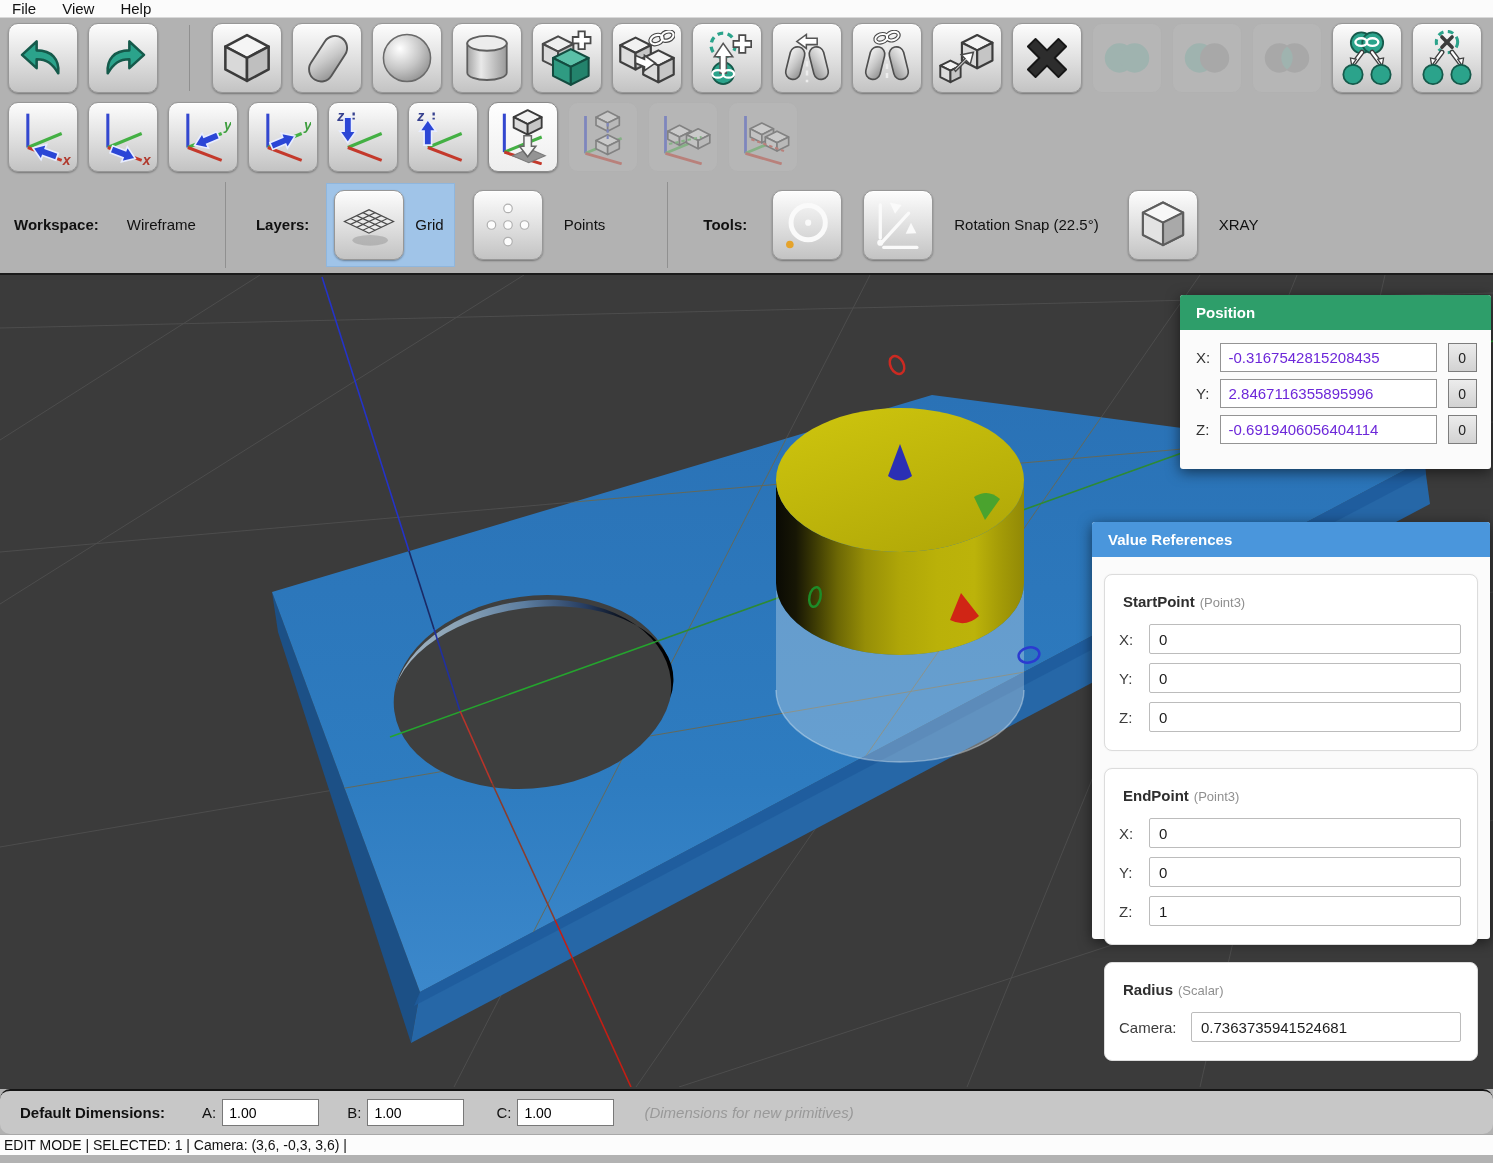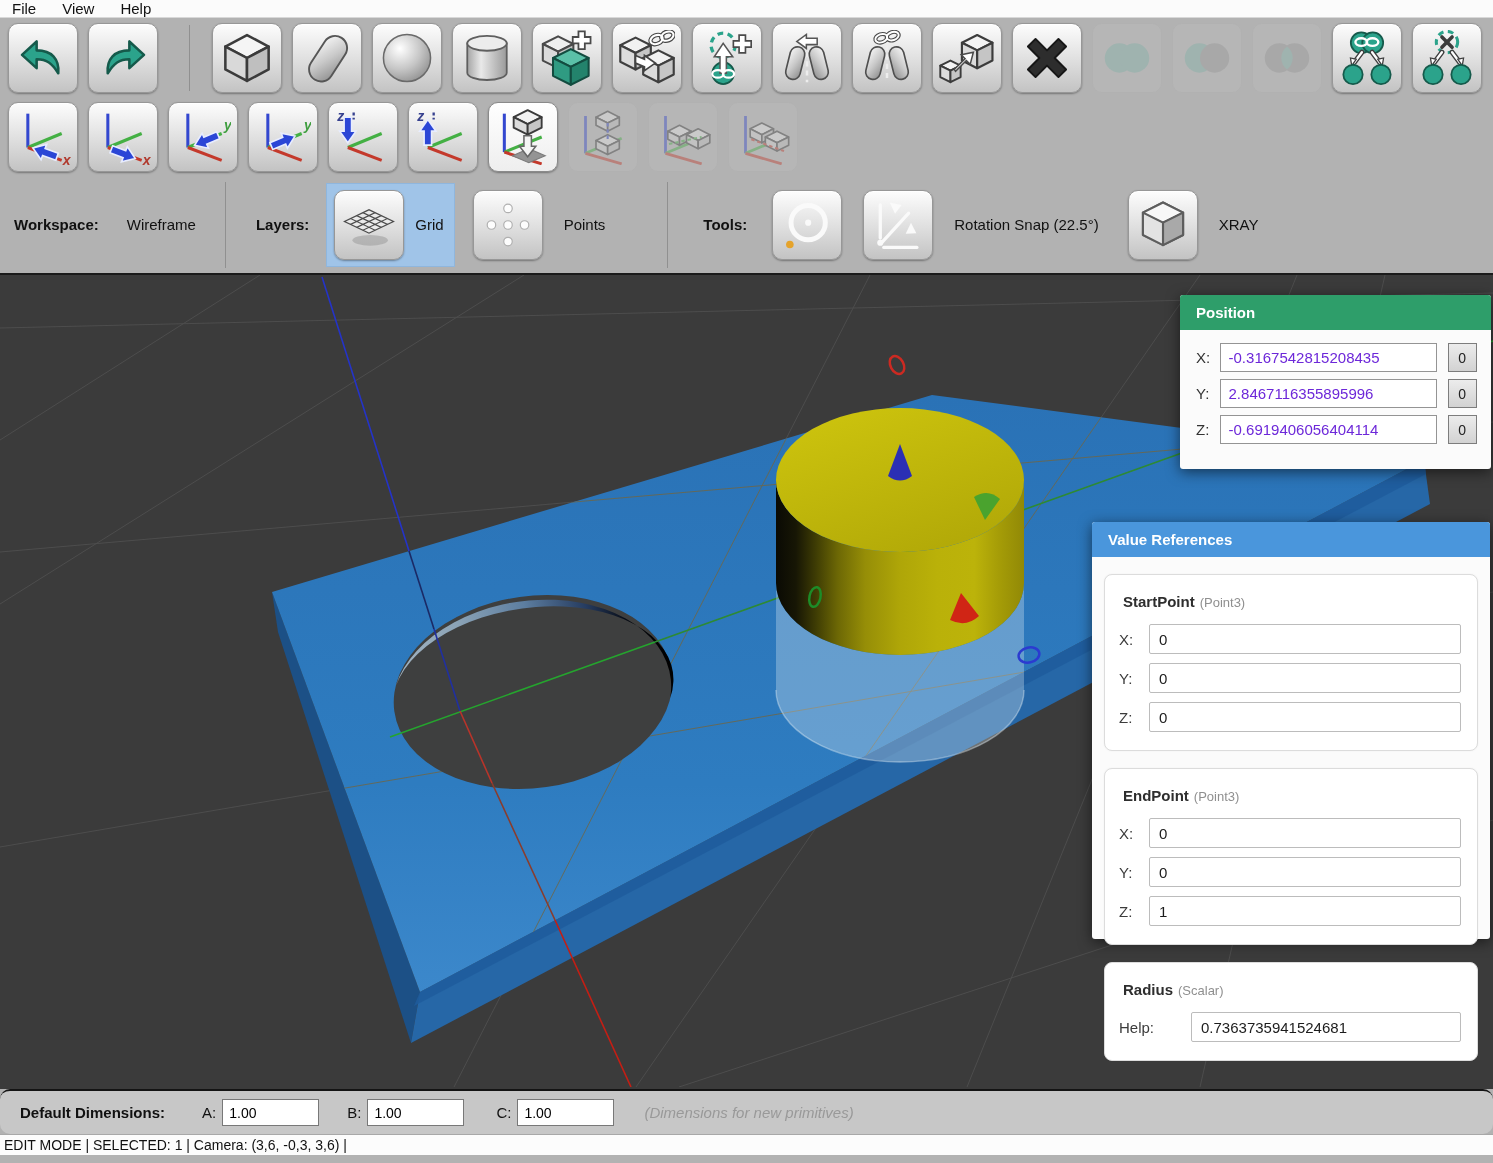--- a/index.html
+++ b/index.html
@@ -677,21 +677,21 @@
             <span class="plabel">Z:</span>
             <input readonly="" value="1" style="">
           </div>
       </div>
 
       <div class="vr-card">
         <div class="vr-card-title">
           <span>Radius</span><span class="vtype">(Scalar)</span>
         </div>
         <div class="vr-row">
-            <span class="plabel wide">Help:</span>
+            <span class="plabel wide">Camera:</span>
             <input readonly="" value="0.7363735941524681" style="">
           </div>
       </div>
     </div>
   </div>
 
   <div class="dims-bar">
     <span class="dlabel">Default Dimensions:</span>
     <span class="flabel" style="margin-left:37px">A:</span>
     <input value="1.00" style="">

